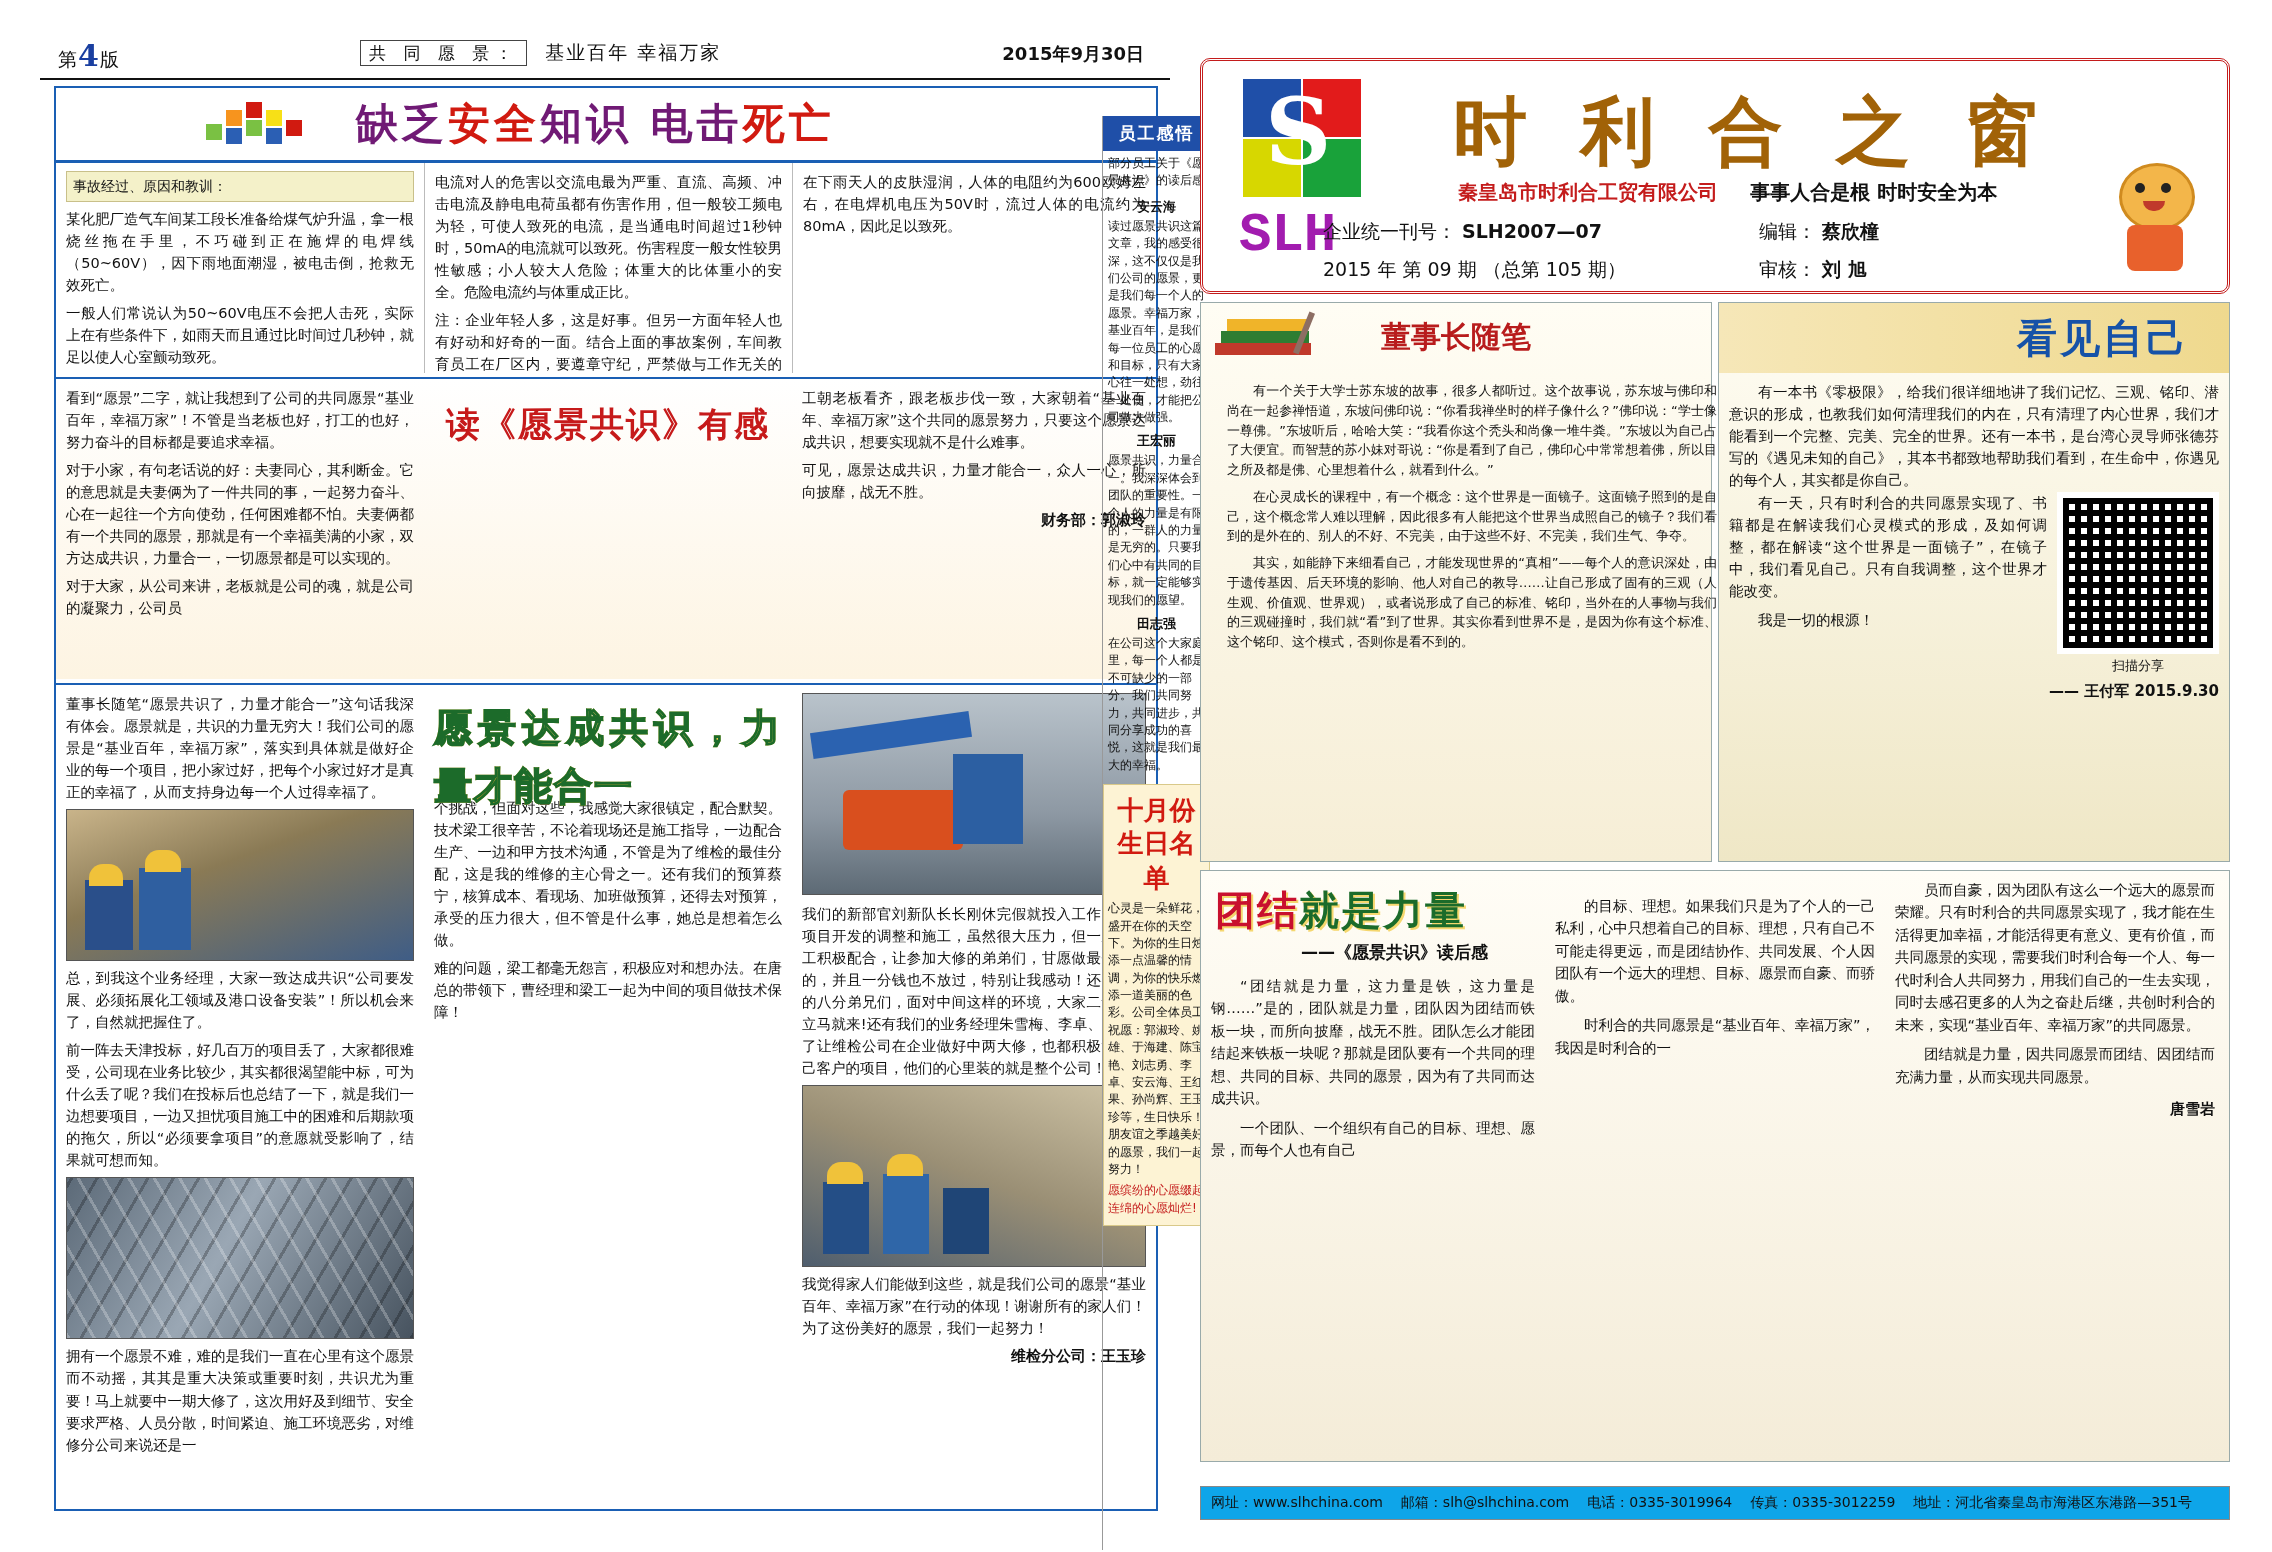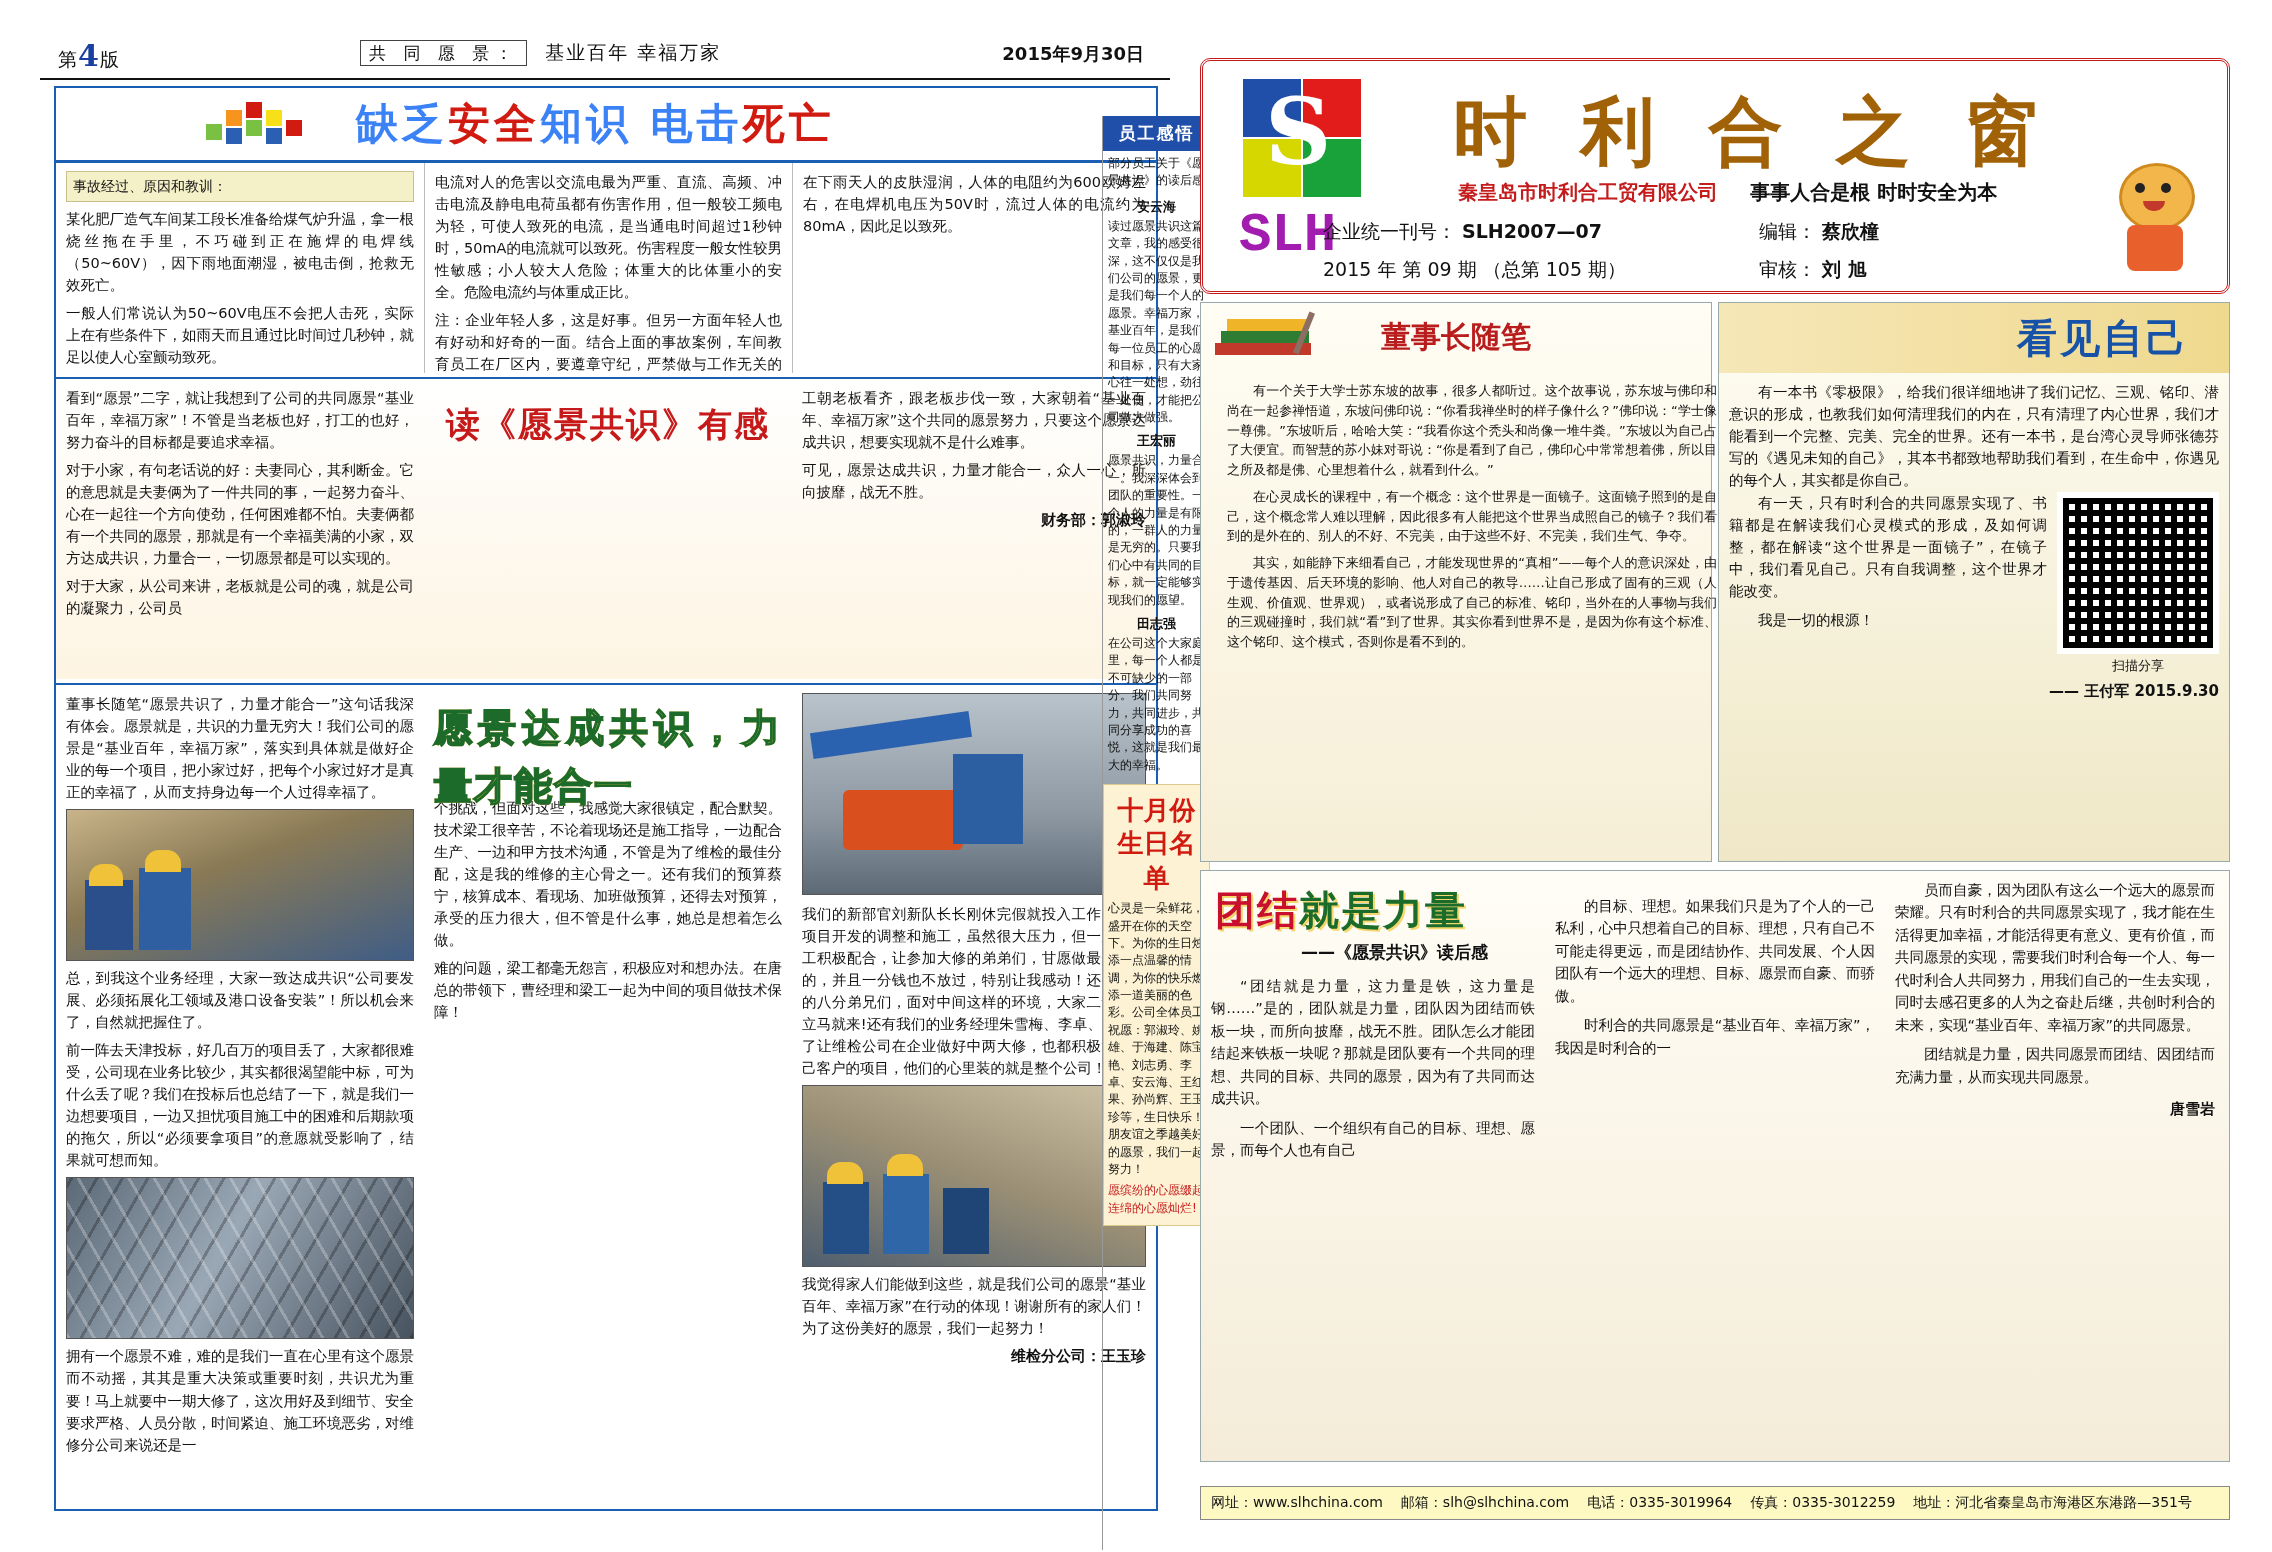--- a/index.html
+++ b/index.html
@@ -12,21 +12,21 @@
   .lp-head .pg b{font-size:30px;color:#1a3fa0;font-family:"DejaVu Serif","Liberation Serif",serif;}
   .lp-head .slogan{position:absolute;left:320px;top:10px;font-size:19px;letter-spacing:2px;}
   .lp-head .slogan .box{border:1px solid #444;padding:2px 8px;margin-right:10px;letter-spacing:6px;font-size:17px;}
   .lp-head .date{position:absolute;right:26px;top:12px;font-size:18px;font-weight:bold;}
   .lp-body{position:absolute;left:14px;top:56px;width:1104px;height:1425px;border:2px solid #1a5fb4;box-sizing:border-box;background:#fff;}
   .banner1{position:relative;height:72px;border-bottom:3px solid #1a5fb4;}
   .banner1 .sq{position:absolute;left:150px;top:14px;width:110px;height:42px;}
   .banner1 .sq i{position:absolute;display:block;}
   .banner1 .title{position:absolute;left:300px;top:8px;font-size:42px;font-weight:bold;font-family:"DejaVu Serif","Liberation Serif",serif;letter-spacing:4px;}
   .banner1 .title .r{color:#d11a10;}
-  .banner1 .title .b{color:#3b82f6;}
+  .banner1 .title .b{color:#701a75;}
   .colwrap{display:flex;}
   .col{padding:8px 10px;box-sizing:border-box;font-size:14.5px;line-height:1.52;text-align:justify;}
   .lead{background:#f4f1c9;border:1px solid #c9c08a;padding:4px 6px;margin-bottom:6px;font-size:14px;}
   .sec2{position:relative;margin-top:4px;border-top:2px solid #1a5fb4;}
   .t2{font-size:34px;font-weight:bold;color:#c61a1a;font-family:"DejaVu Serif","Liberation Serif",serif;letter-spacing:2px;text-align:center;}
   .sign{text-align:right;font-weight:bold;font-size:15px;margin-top:6px;}
   .t3wrap{position:relative;height:92px;margin:6px 0;}
   .t3{font-size:38px;font-weight:bold;font-family:"DejaVu Serif","Liberation Serif",serif;letter-spacing:2px;
       background:linear-gradient(#f7e06a,#e8a515);-webkit-background-clip:text;background-clip:text;color:transparent;
       -webkit-text-stroke:1.5px #1c6b2a;}
@@ -46,21 +46,21 @@
   .logo{position:absolute;left:30px;top:18px;width:190px;height:190px;}
   .rp-grid{position:relative;margin-top:8px;}
   .secbox{border:1px solid #9aa;box-sizing:border-box;}
   .h-dsz{font-size:30px;font-weight:bold;color:#b81c1c;font-family:"DejaVu Serif","Liberation Serif",serif;}
   .h-kjzj{font-size:40px;font-weight:bold;color:#1552a8;font-family:"DejaVu Serif","Liberation Serif",serif;letter-spacing:3px;}
   .h-tj{font-size:40px;font-weight:bold;font-family:"DejaVu Serif","Liberation Serif",serif;letter-spacing:2px;}
   .qr{width:150px;height:150px;background:
      repeating-linear-gradient(90deg,#000 0 6px,#fff 6px 12px),
      repeating-linear-gradient(0deg,#000 0 6px,transparent 6px 12px);
      background-blend-mode:multiply;border:6px solid #fff;}
-  .footerbar{position:absolute;left:0;bottom:0;width:1030px;height:34px;border:1px solid #888;box-sizing:border-box;background:#fef9c3;font-size:14px;display:flex;align-items:center;padding:0 10px;gap:18px;}
+  .footerbar{position:absolute;left:0;bottom:0;width:1030px;height:34px;border:1px solid #888;box-sizing:border-box;background:#0ea5e9;font-size:14px;display:flex;align-items:center;padding:0 10px;gap:18px;}
   .bday{background:#fdf3d4;border:1px solid #d9c98a;}
   .bday h4{margin:4px 0;text-align:center;color:#d11a10;font-size:26px;font-family:"DejaVu Serif","Liberation Serif",serif;}
   .tiny{font-size:12px;line-height:1.45;}
 </style>
 </head>
 <body>
 
 <div class="page">
 
   <div class="left-page">

